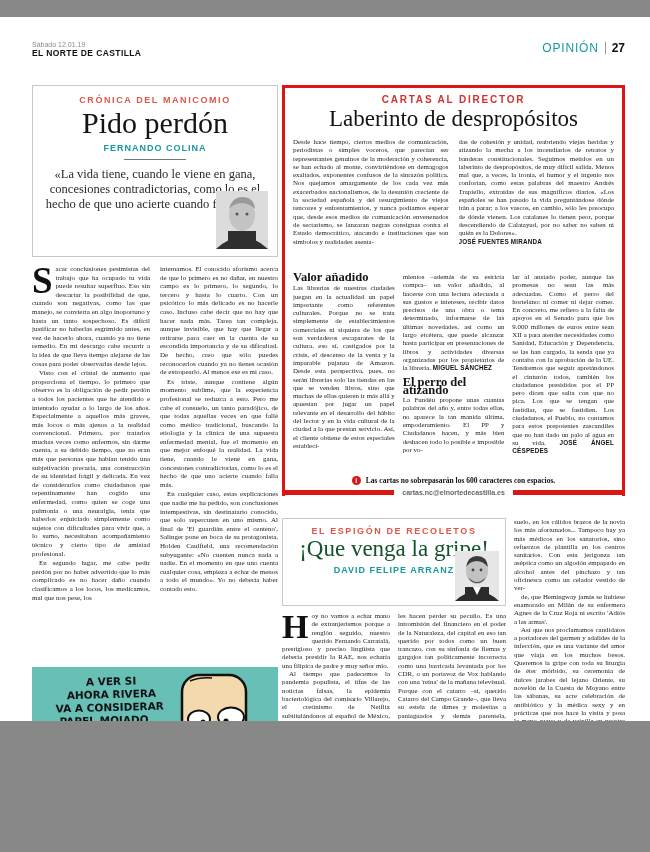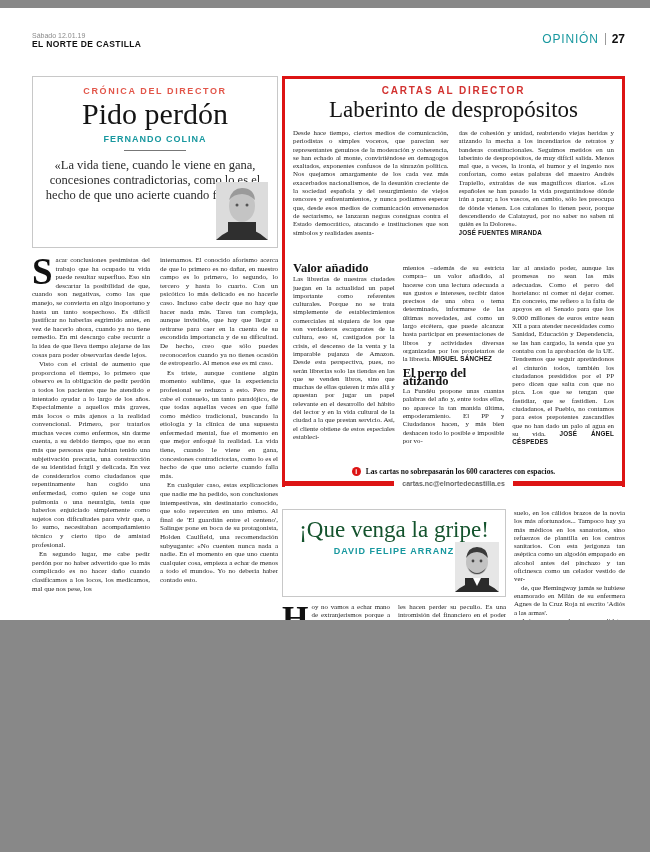--- a/index.html
+++ b/index.html
@@ -1,19 +1,19 @@
 <!DOCTYPE html>
 <html><head>
 <meta charset="utf-8">
 <style>
   * { margin:0; padding:0; box-sizing:border-box; }
   html,body { background:#888; }
   #page {
-    position:relative; width:650px; height:612px; background:#ffffff;
-    margin:8px auto; overflow:hidden;
+    position:relative; width:650px; height:704px; background:#ffffff;
+    margin:17px auto; overflow:hidden;
     font-family:"Liberation Serif","DejaVu Serif",serif; color:#1c1c1c;
   }
 
   
   #pg-header { position:absolute; top:24px; left:32px; right:25px;
     display:flex; justify-content:space-between; align-items:flex-start; }
   #pg-date { font-size:7px; color:#8a8a8a; font-family:"Liberation Sans",sans-serif; }
   #pg-masthead { font-size:8.5px; font-weight:bold; color:#111; letter-spacing:.4px;
     font-family:"Liberation Sans",sans-serif; }
   #pg-right { display:flex; align-items:center; font-family:"Liberation Sans",sans-serif; }
@@ -100,21 +100,21 @@
     </div>
     <div id="pg-right">
       <span id="pg-section">OPINIÓN</span>
       <span id="pg-divider"></span>
       <span id="pg-num">27</span>
     </div>
   </div>
 
   <div id="left-col">
     <div id="cronica-box">
-      <div class="kicker">CRÓNICA DEL DIRECTOR</div>
+      <div class="kicker">CRÓNICA DEL MANICOMIO</div>
       <div id="cronica-title">Pido perdón</div>
       <div class="author">FERNANDO COLINA</div>
       <div id="cronica-rule"></div>
       <div id="cronica-quote">«La vida tiene, cuando le viene en gana, concesiones contradictorias, como lo es el hecho de que uno acierte cuando falla más»</div>
       <svg class="photo" style="right:9px;bottom:7px" width="52" height="58" viewBox="0 0 52 58">
         <rect width="52" height="58" fill="#dcdcdc"></rect>
         <path d="M0,58 Q26,34 52,58 Z" fill="#2f2f2f"></path>
         <rect x="12" y="40" width="28" height="18" fill="#2f2f2f"></rect>
         <ellipse cx="26" cy="24" rx="13" ry="16" fill="#c4c4c4"></ellipse>
         <path d="M13,18 Q16,6 26,6 Q38,6 39,18 Q33,12 26,12 Q18,12 13,18 Z" fill="#9a9a9a"></path>
@@ -211,20 +211,21 @@
       <div id="cartas-bottom">
         <span class="red-bar"></span>
         <a id="cartas-email" href="#">cartas.nc@elnortedecastilla.es</a>
         <span class="red-bar"></span>
       </div>
     </div>
 
     <div id="espigon">
       <div id="espigon-left">
         <div id="espigon-box">
+          <div class="kicker">EL ESPIGÓN DE RECOLETOS</div>
           <div id="espigon-title">¡Que venga la gripe!</div>
           <div class="author">DAVID FELIPE ARRANZ</div>
           <svg class="photo" style="right:6px;bottom:4px" width="44" height="50" viewBox="0 0 44 50">
             <rect width="44" height="50" fill="#e6e6e6"></rect>
             <path d="M0,50 Q22,30 44,50 Z" fill="#2b2b2b"></path>
             <rect x="10" y="36" width="24" height="14" fill="#2b2b2b"></rect>
             <path d="M18,36 L22,44 L26,36 Z" fill="#fff"></path>
             <ellipse cx="22" cy="20" rx="11" ry="13" fill="#c2c2c2"></ellipse>
             <path d="M11,16 Q13,5 22,5 Q32,5 33,16 Q28,10 22,10 Q15,10 11,16 Z" fill="#3a3a3a"></path>
             <path d="M13,26 Q22,36 31,26 Q28,32 22,32 Q16,32 13,26 Z" fill="#4a4a4a"></path>

